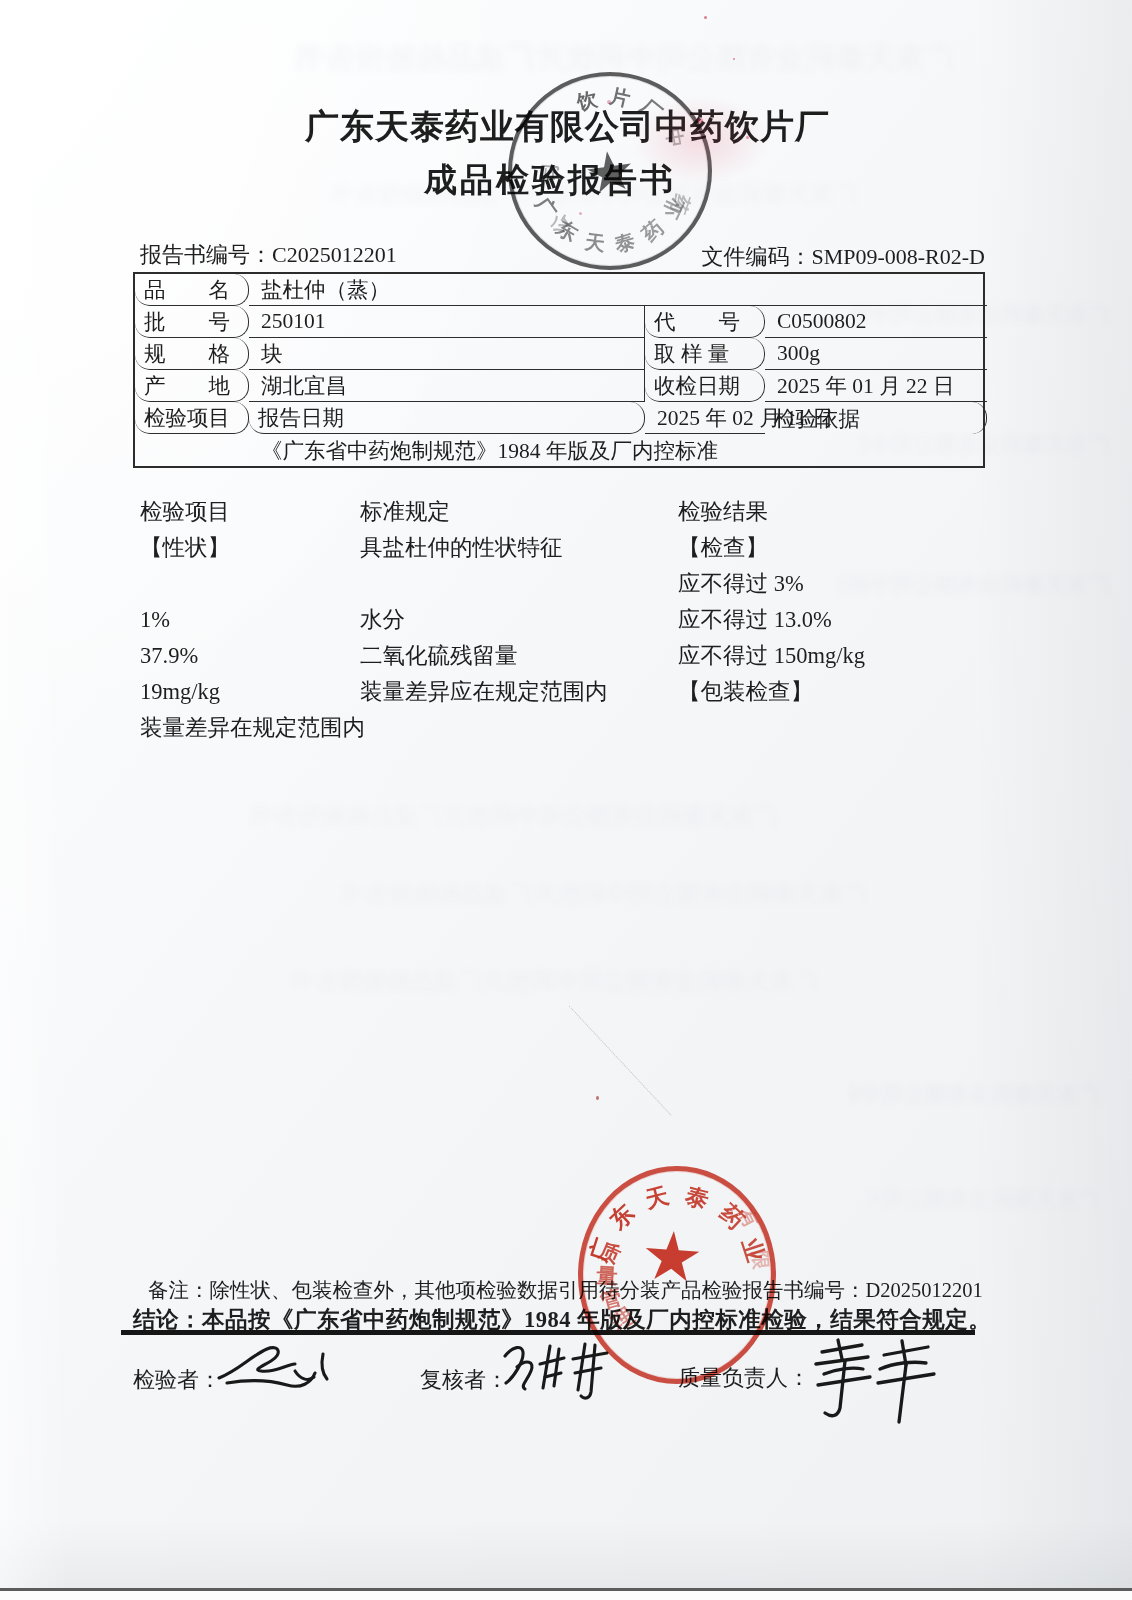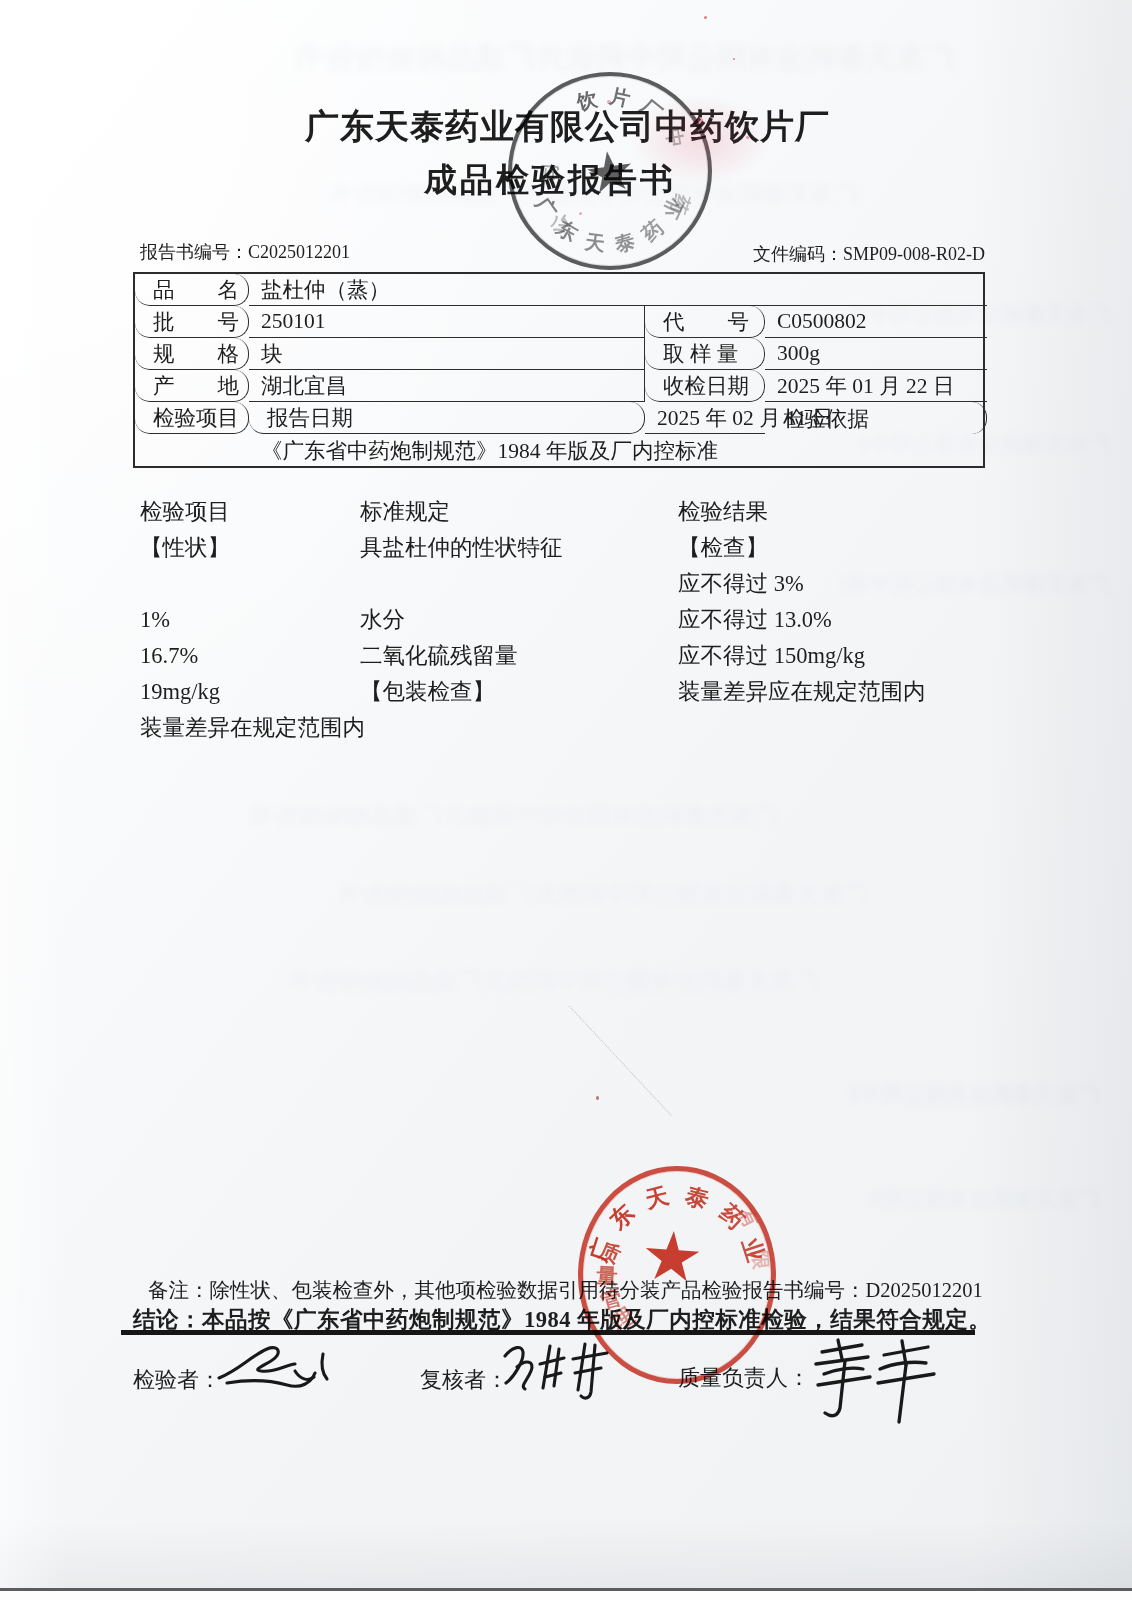--- a/index.html
+++ b/index.html
@@ -12,30 +12,30 @@
     content:"";position:absolute;inset:0;pointer-events:none;
     background:
       radial-gradient(ellipse at 2% 1%, rgba(255,255,255,.95) 0%, rgba(255,255,255,0) 34%),
       linear-gradient(90deg, rgba(255,255,255,.5) 0%, rgba(255,255,255,0) 6%),
       linear-gradient(90deg, rgba(0,0,0,0) 86%, rgba(140,146,152,.10) 100%),
       linear-gradient(0deg, rgba(120,126,132,.10) 0%, rgba(0,0,0,0) 5%);
   }
   .abs{position:absolute;}
   .title{font-size:34px;font-weight:700;letter-spacing:1px;white-space:nowrap;}
   .subtitle{font-size:33px;font-weight:700;letter-spacing:3px;white-space:nowrap;}
-  .meta{font-size:18px;white-space:nowrap;}
+  .meta{font-size:22px;white-space:nowrap;}
   
   .tbl{
     position:absolute;left:133px;top:272px;width:852px;
     display:grid;grid-template-columns:114px 396px 120px 222px;grid-auto-rows:32px;
     border:2.2px solid #2c2c2c;box-sizing:border-box;font-size:21.5px;
   }
   .cell{box-sizing:border-box;display:flex;align-items:center;white-space:nowrap;
         border-right:1.6px solid #2e2e2e;border-bottom:1.6px solid #2e2e2e;overflow:visible;}
-  .cell.lbl{padding-left:18px;border-radius:15px;}
+  .cell.lbl{padding-left:9px;border-radius:15px;}
   .cell.val{padding-left:12px;}
   .cell.nr{border-right:none;}
   .cell.nb{border-bottom:none;}
   .sp3{grid-column:2 / span 3;}
   
   .results{
     position:absolute;left:140px;top:494px;width:845px;
     display:grid;grid-template-columns:220px 318px 307px;
     font-size:22.5px;line-height:36px;
   }
@@ -123,28 +123,28 @@
 
     <div class="rcell">【检查】</div>
     <div class="rcell"></div>
     <div class="rcell"></div>
 
     <div class="rcell">应不得过 3%</div>
     <div class="rcell">1%</div>
 
     <div class="rcell">水分</div>
     <div class="rcell">应不得过 13.0%</div>
-    <div class="rcell">16.7%</div>
+    <div class="rcell">37.9%</div>
 
     <div class="rcell">二氧化硫残留量</div>
     <div class="rcell">应不得过 150mg/kg</div>
     <div class="rcell">19mg/kg</div>
 
+    <div class="rcell">装量差异应在规定范围内</div>
     <div class="rcell">【包装检查】</div>
-    <div class="rcell">装量差异应在规定范围内</div>
     <div class="rcell">装量差异在规定范围内</div>
   </div>
 
   <div class="abs note-line" style="left:148px;top:1276px;">备注：除性状、包装检查外，其他项检验数据引用待分装产品检验报告书编号：D2025012201</div>
   <div class="abs concl-line" style="left:133px;top:1304px;">结论：本品按《广东省中药炮制规范》1984 年版及厂内控标准检验，结果符合规定。</div>
   <div class="rule"></div>
 
   <div class="abs sig-label" style="left:133px;top:1365px;">检验者：</div>
   <div class="abs sig-label" style="left:420px;top:1365px;">复核者：</div>
   <div class="abs sig-label" style="left:678px;top:1363px;">质量负责人：</div>

